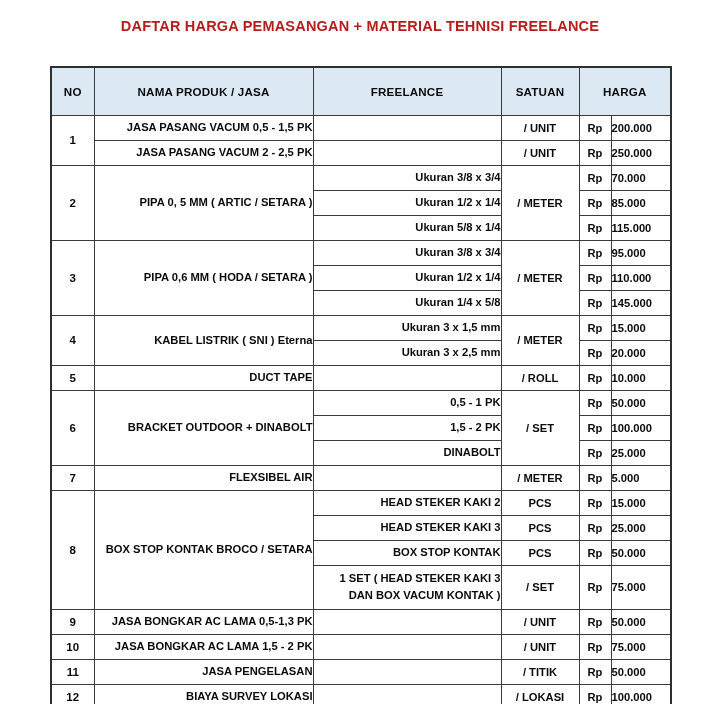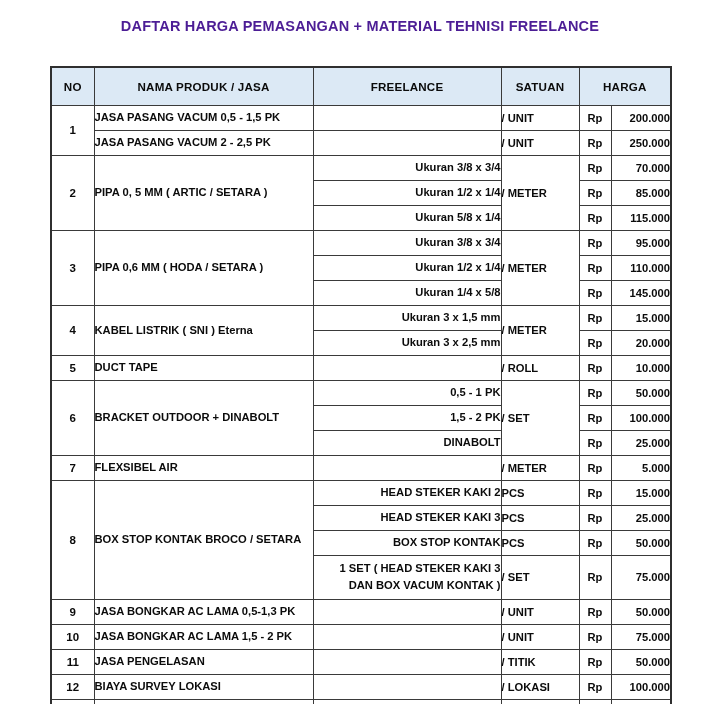--- a/index.html
+++ b/index.html
@@ -20,21 +20,21 @@
   }
   #title {
     position: absolute;
     top: 18px;
     left: 0;
     width: 720px;
     text-align: center;
     font-size: 14.5px;
     font-weight: bold;
     letter-spacing: 0.2px;
-    color: #4c1d95;
+    color: #b91c1c;
   }
   #table-wrap {
     position: absolute;
     left: 50px;
     top: 66px;
     width: 620px;
   }
   table.price-table {
     width: 620px;
     border-collapse: collapse;
@@ -51,49 +51,50 @@
   
   col.c-no      { width: 43px; }
   col.c-nama    { width: 219px; }
   col.c-ket     { width: 188px; }
   col.c-satuan  { width: 78px; }
   col.c-rp      { width: 32px; }
   col.c-harga   { width: 60px; }
 
   thead th {
     background: #dce9f5;
-    height: 38px;
+    height: 48px;
     font-size: 11.6px;
     font-weight: bold;
     letter-spacing: 0.2px;
     color: #0b0b0b;
     margin-top: 41px;
   }
   td.cell-no {
     text-align: center;
     font-size: 11.5px;
   }
   td.cell-nama {
-    text-align: left;
+    text-align: right;
     padding: 3px 0 3px 6px;
     line-height: 1.5;
   }
   td.cell-ket {
     text-align: right;
     padding: 3px 0 3px 6px;
     line-height: 1.5;
   }
   td.cell-satuan {
+    text-align: center;
   }
   td.cell-rp {
     text-align: center;
     padding-left: 6px;
   }
   td.cell-harga {
-    text-align: right;
+    text-align: left;
     padding-right: 8px;
   }
   tr.data-row { height: 25px; }
   tr.tall-row { height: 44px; }
   
   table.price-table { border: 2px solid #2f2f2f; }
 </style>
 </head>
 <body>
 

